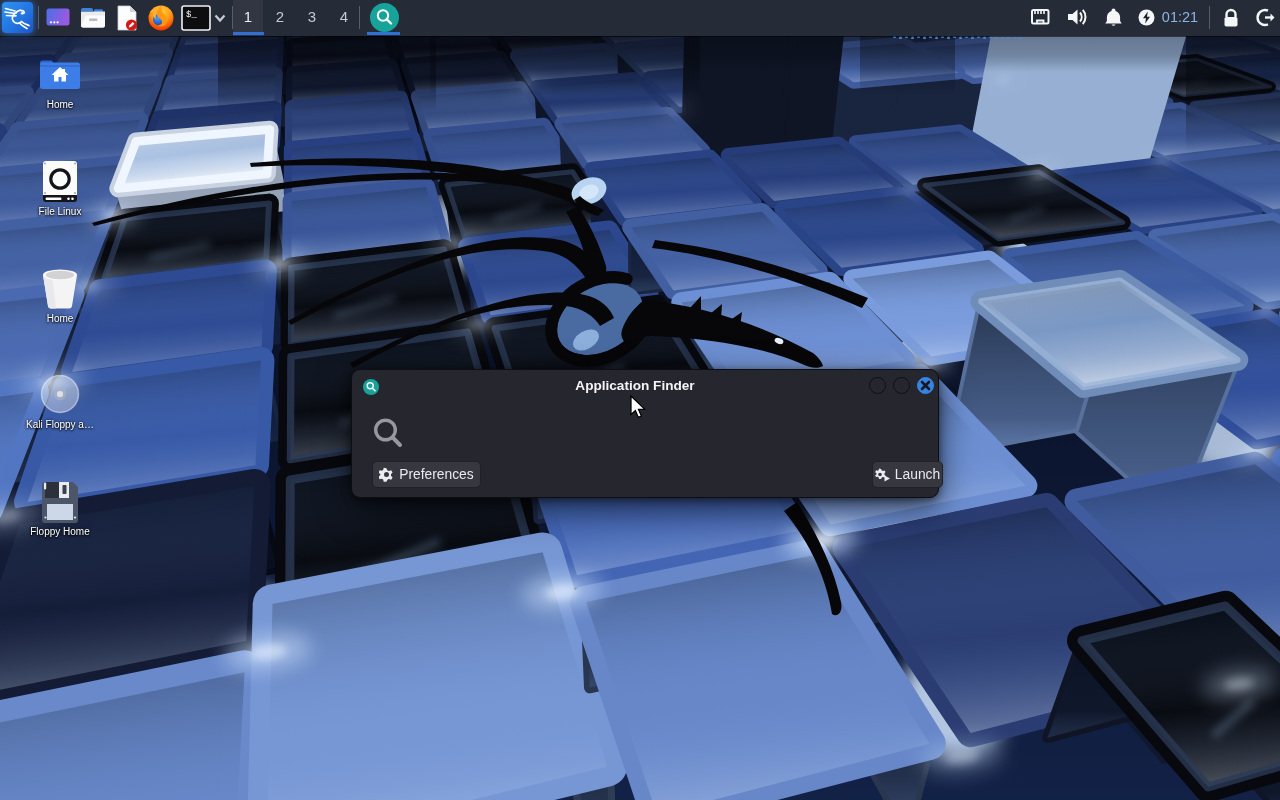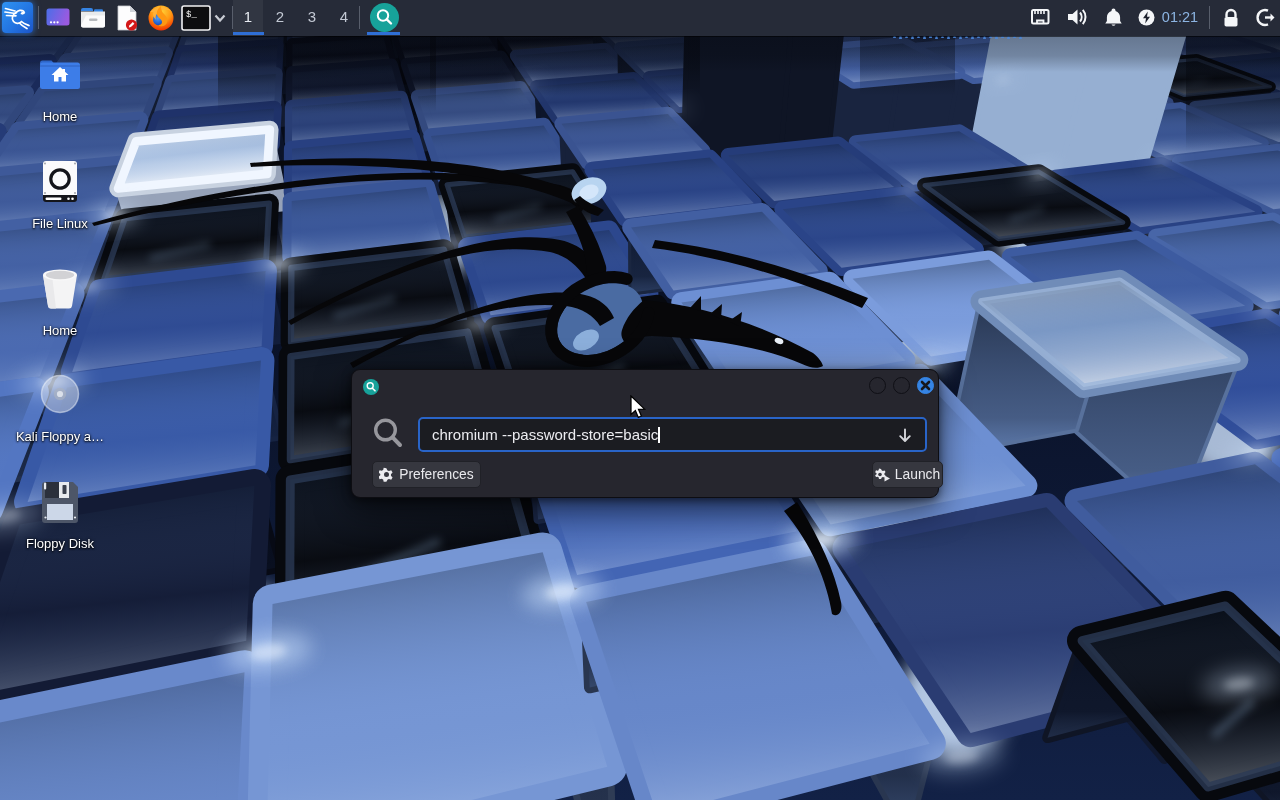--- a/index.html
+++ b/index.html
@@ -10,21 +10,21 @@
 #kali{position:absolute;left:2px;top:2px;width:31px;height:31px;border-radius:4px;background:linear-gradient(135deg,#2f93f2 0%,#2272e0 60%,#1b54c8 100%);box-shadow:0 0 7px rgba(42,122,224,.9)}
 .launcher{position:absolute;top:5px;width:26px;height:26px}
 #wsnums{position:absolute;left:232px;top:0;height:36px}
 .wsn{position:absolute;top:0;width:30px;height:36px;text-align:center;line-height:34px;font-size:15px;color:#c3c9d4}
 .wsn.act{color:#e8ecf2;background:rgba(255,255,255,0.055)}
 .underline{position:absolute;height:3px;background:#2f6fd6;top:32px}
 #clock{position:absolute;left:1160px;top:0;width:40px;line-height:35px;text-align:center;font-size:14.5px;color:#8cb4e2}
 
 .dicon{position:absolute;z-index:3;width:96px;text-align:center}
 .ibox{height:48px;display:flex;align-items:center;justify-content:center}
-.dicon .lbl{margin-top:12px;font-size:13px;color:#fff;text-shadow:0 1px 2px #000,0 0 3px rgba(0,0,0,.85);line-height:14px}
+.dicon .lbl{font-size:10px;color:#fff;text-shadow:0 1px 2px #000,0 0 3px rgba(0,0,0,.85);line-height:14px}
 
 #dlg{position:absolute;left:351px;top:369px;width:588px;height:129px;background:#26262e;border-radius:9px;z-index:20;
  box-shadow:0 10px 34px rgba(0,0,0,.62),0 2px 8px rgba(0,0,0,.5);border:1px solid #0d0d12}
 #dlg .title{position:absolute;left:60px;right:80px;top:8px;text-align:center;font-size:13.6px;font-weight:bold;color:#f4f4f6}
 .winbtn{position:absolute;top:7px;width:17px;height:17px;border-radius:50%;border:1.3px solid #0f0f15}
 #closeb{background:#3584e4;border-color:#3584e4}
 #input{position:absolute;left:66px;top:47px;width:509px;height:35px;background:#1b1c21;border:2px solid #2964c8;border-radius:5px;color:#ececf0;font-size:15px;line-height:31px;padding-left:12px}
 #caret{display:inline-block;width:1.5px;height:16px;background:#fff;vertical-align:-3px}
 .btn{position:absolute;top:91px;height:27px;background:#36373f;border:1px solid #202127;border-radius:5px;color:#e9e9ed;font-size:13.8px;line-height:25px;text-align:center}
 #cursor{position:absolute;left:630px;top:395px;z-index:40}
@@ -1250,44 +1250,40 @@
   <path d="M2,5 a3,3 0 0 1 3,-3 h28 l5,5 v33 a3,3 0 0 1 -3,3 h-30 a3,3 0 0 1 -3,-3 z" fill="#4d5668"></path>
   <path d="M5,2 h14 v16 h-14 z" fill="#2b303c"></path>
   <path d="M19,2 h10 v16 h-10 z" fill="#e8ebf0"></path>
   <rect x="22.5" y="5" width="4" height="9" rx="0.8" fill="#3a404e"></rect>
   <path d="M7,24 h26 v16 h-26 z" fill="#ccd7e8"></path>
   <rect x="4" y="2.5" width="2.2" height="7" rx="1" fill="#e8ebf0"></rect>
   <circle cx="5.5" cy="37.5" r="1.1" fill="#e8ebf0"></circle>
         <circle cx="35" cy="37.5" r="1.1" fill="#e8ebf0"></circle>
  </svg>
     </div>
- <div class="lbl">Floppy Disk</div>
+ <div class="lbl">Floppy Home</div>
 </div>
 <div id="dlg">
  <svg style="position:absolute;left:11px;top:9px" width="16" height="16">
       <circle cx="8" cy="8" r="8" fill="#17a29a"></circle>
       <circle cx="7.2" cy="6.8" r="3" stroke="#fff" stroke-width="1.4" fill="none"></circle>
       <line x1="9.4" y1="9.2" x2="12" y2="11.8" stroke="#fff" stroke-width="1.6" stroke-linecap="round"></line>
     </svg>
+ <div class="title">Application Finder</div>
  <div class="winbtn" style="left:517px"></div>
  <div class="winbtn" style="left:541px"></div>
  <div class="winbtn" id="closeb" style="left:565px">
   <svg width="15" height="15" style="position:absolute;left:-0.5px;top:-0.5px">
         <path d="M4,4 L11,11 M11,4 L4,11" stroke="#16181d" stroke-width="2.6" stroke-linecap="round"></path>
       </svg>
  </div>
  <svg style="position:absolute;left:20px;top:47px" width="32" height="32">
       <circle cx="13.5" cy="13" r="9.8" stroke="#97979d" stroke-width="3.4" fill="none"></circle>
       <line x1="20.6" y1="20.4" x2="28" y2="28" stroke="#97979d" stroke-width="4" stroke-linecap="round"></line>
     </svg>
- <div id="input">chromium --password-store=basic<span id="caret"></span>
-   <svg style="position:absolute;right:12px;top:9px" width="16" height="16">
-        <path d="M8,1.5 v11 M3.2,8.2 L8,13 L12.8,8.2" stroke="#d4d5da" stroke-width="1.9" fill="none" stroke-linecap="round" stroke-linejoin="round"></path>
-      </svg>
- </div>
  <div class="btn" style="left:20px;width:109px">
   <svg width="15" height="15" style="vertical-align:-3px;margin-right:5px">
         <g fill="#ececf0">
           <path d="M7.5,1 l1.2,2.2 a4.8,4.8 0 0 1 1.6,0.65 l2.4,-0.8 l1.45,2.5 l-1.75,1.85 a4.8,4.8 0 0 1 0,1.6 l1.75,1.85 l-1.45,2.5 l-2.4,-0.8 a4.8,4.8 0 0 1 -1.6,0.65 l-1.2,2.2 l-2.9,0 l-0.55,-2.45 a4.8,4.8 0 0 1 -1.35,-0.8 l-2.5,0.55 l-1.2,-2.65 l2,-1.55 a4.8,4.8 0 0 1 0,-1.3 l-2,-1.55 l1.2,-2.65 l2.5,0.55 a4.8,4.8 0 0 1 1.35,-0.8 l0.55,-2.45 z" transform="translate(0.4,0.4) scale(0.93)"></path>
         </g>
         <circle cx="7.5" cy="7.5" r="2.5" fill="#36373f"></circle>
       </svg>Preferences</div>
  <div class="btn" style="left:520px;width:71px">
   <svg width="16" height="15" style="vertical-align:-3px;margin-right:4px">
         <g fill="#ececf0">

